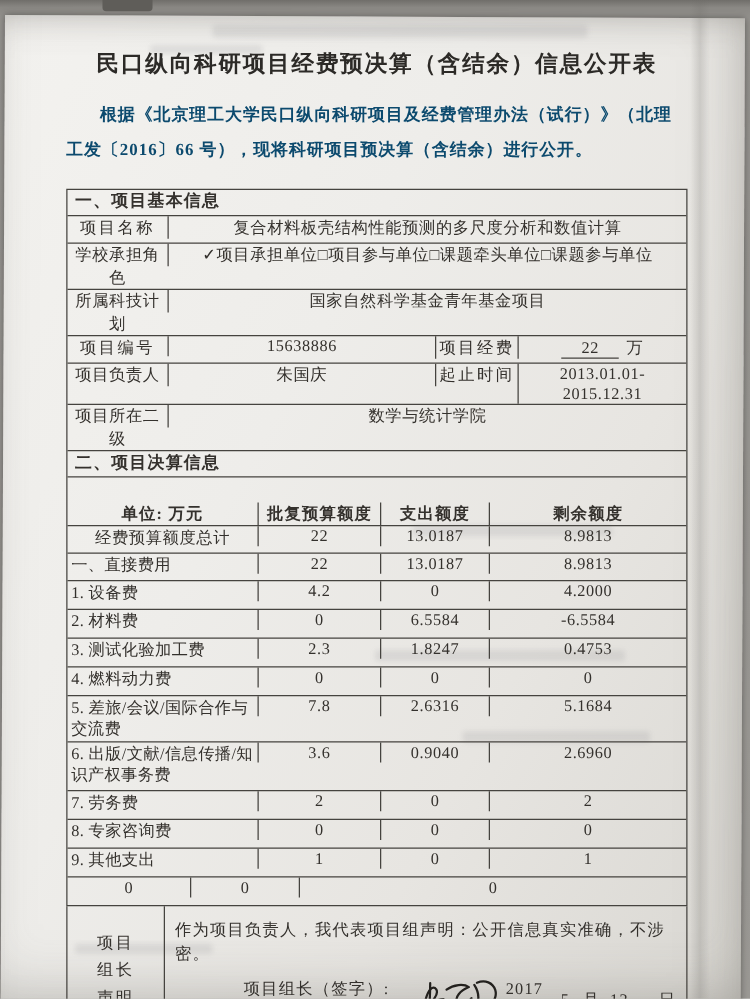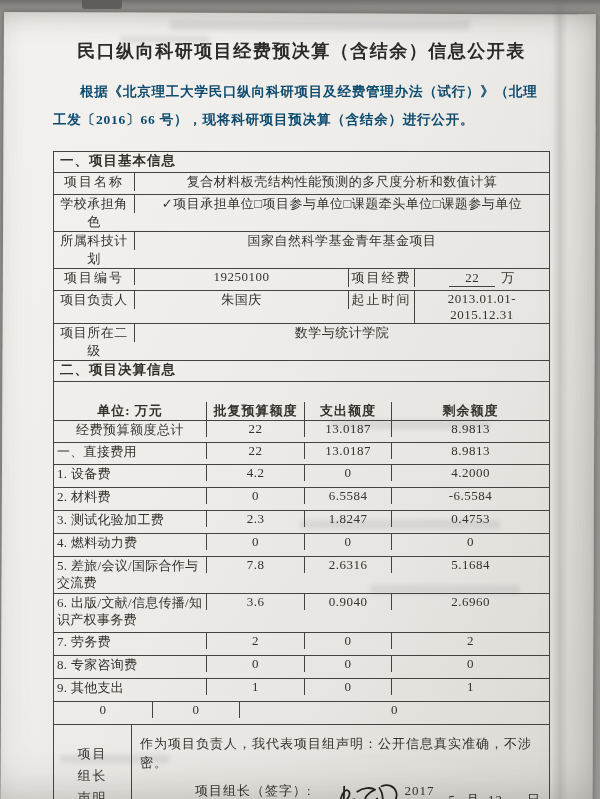--- a/index.html
+++ b/index.html
@@ -90,21 +90,21 @@
     <div class="row h21">
       <div class="c w-lab">学校承担角色</div>
       <div class="c flex">✓项目承担单位□项目参与单位□课题牵头单位□课题参与单位</div>
     </div>
     <div class="row h21">
       <div class="c w-lab">所属科技计划</div>
       <div class="c flex">国家自然科学基金青年基金项目</div>
     </div>
     <div class="row h21">
       <div class="c w-lab lab">项目编号</div>
-      <div class="c flex">19250100</div>
+      <div class="c flex">15638886</div>
       <div class="c w-fl lab">项目经费</div>
       <div class="c w-fv">
         <span class="u-amount">22</span>
         <span>万</span>
       </div>
     </div>
     <div class="row h21">
       <div class="c w-lab">项目负责人</div>
       <div class="c flex">朱国庆</div>
       <div class="c w-fl lab">起止时间</div>

